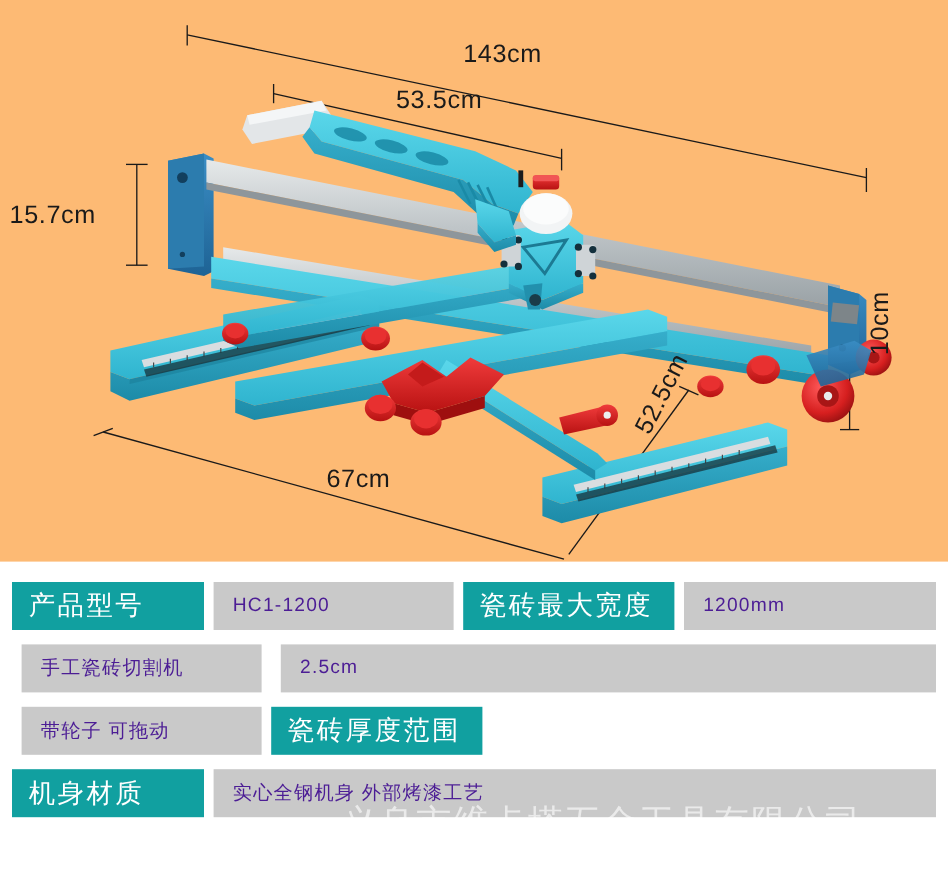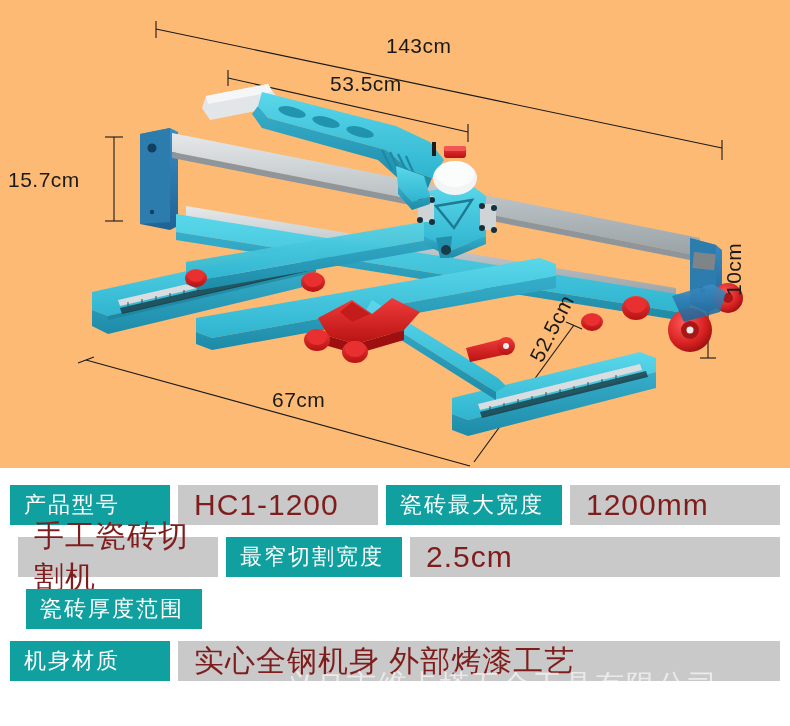--- a/index.html
+++ b/index.html
@@ -59,24 +59,24 @@
   .cell-label {
     background: #11a0a0;
     color: #ffffff;
     padding: 0 14px;
     justify-content: flex-start;
     font-size: 22px;
     letter-spacing: 2px;
   }
   .cell-value {
     background: #c9c9c9;
-    color: #7f1d1d;
+    color: #4c1d95;
     padding: 0 16px;
     justify-content: flex-start;
-    font-size: 30px;
+    font-size: 16px;
     letter-spacing: 1px;
   }
   .gap { width: 8px; flex: 0 0 8px; }
 
   .w-label { flex: 0 0 160px; }
   .w-val-left { flex: 0 0 200px; }
   .w-label2 { flex: 0 0 176px; }
   .w-val-right { flex: 1 1 auto; }
   .w-val-full { flex: 1 1 auto; }
 
@@ -354,27 +354,27 @@
     <div class="gap"></div>
     <div class="cell cell-label w-label2">瓷砖最大宽度</div>
     <div class="gap"></div>
     <div class="cell cell-value w-val-right">1200mm</div>
   </div>
 
   <div class="spec-row" style="top:69px;">
     <div class="gap"></div>
     <div class="cell cell-value w-val-left">手工瓷砖切割机</div>
     <div class="gap"></div>
-    <div class="cell cell-label w-label2">最窄切割宽度</div>
     <div class="gap"></div>
     <div class="cell cell-value w-val-right">2.5cm</div>
   </div>
 
   <div class="spec-row" style="top:121px;">
     <div class="gap"></div>
+    <div class="cell cell-value w-val-left">带轮子  可拖动</div>
     <div class="gap"></div>
     <div class="cell cell-label w-label2">瓷砖厚度范围</div>
     <div class="gap"></div>
   </div>
 
   <div class="spec-row" style="top:173px;">
     <div class="cell cell-label w-label">机身材质</div>
     <div class="gap"></div>
     <div class="cell cell-value w-val-full">实心全钢机身  外部烤漆工艺</div>
   </div>

